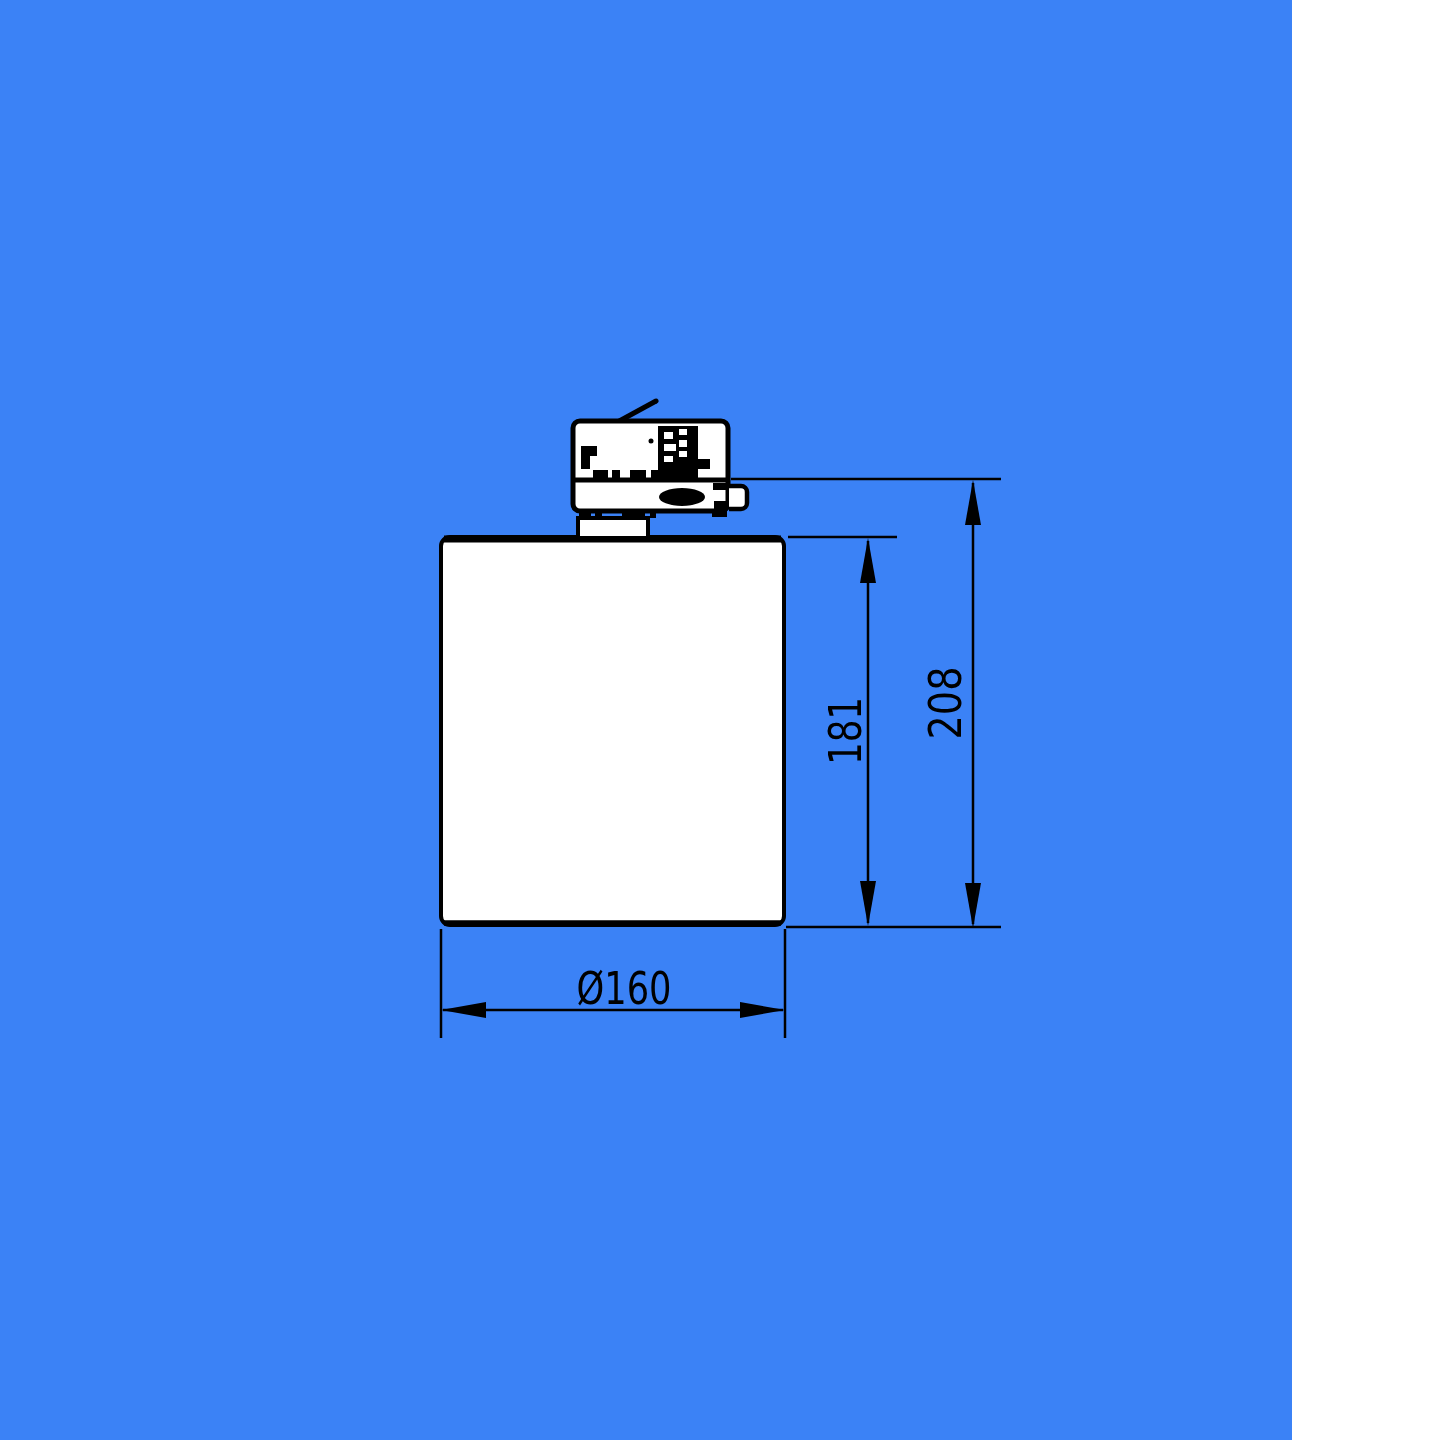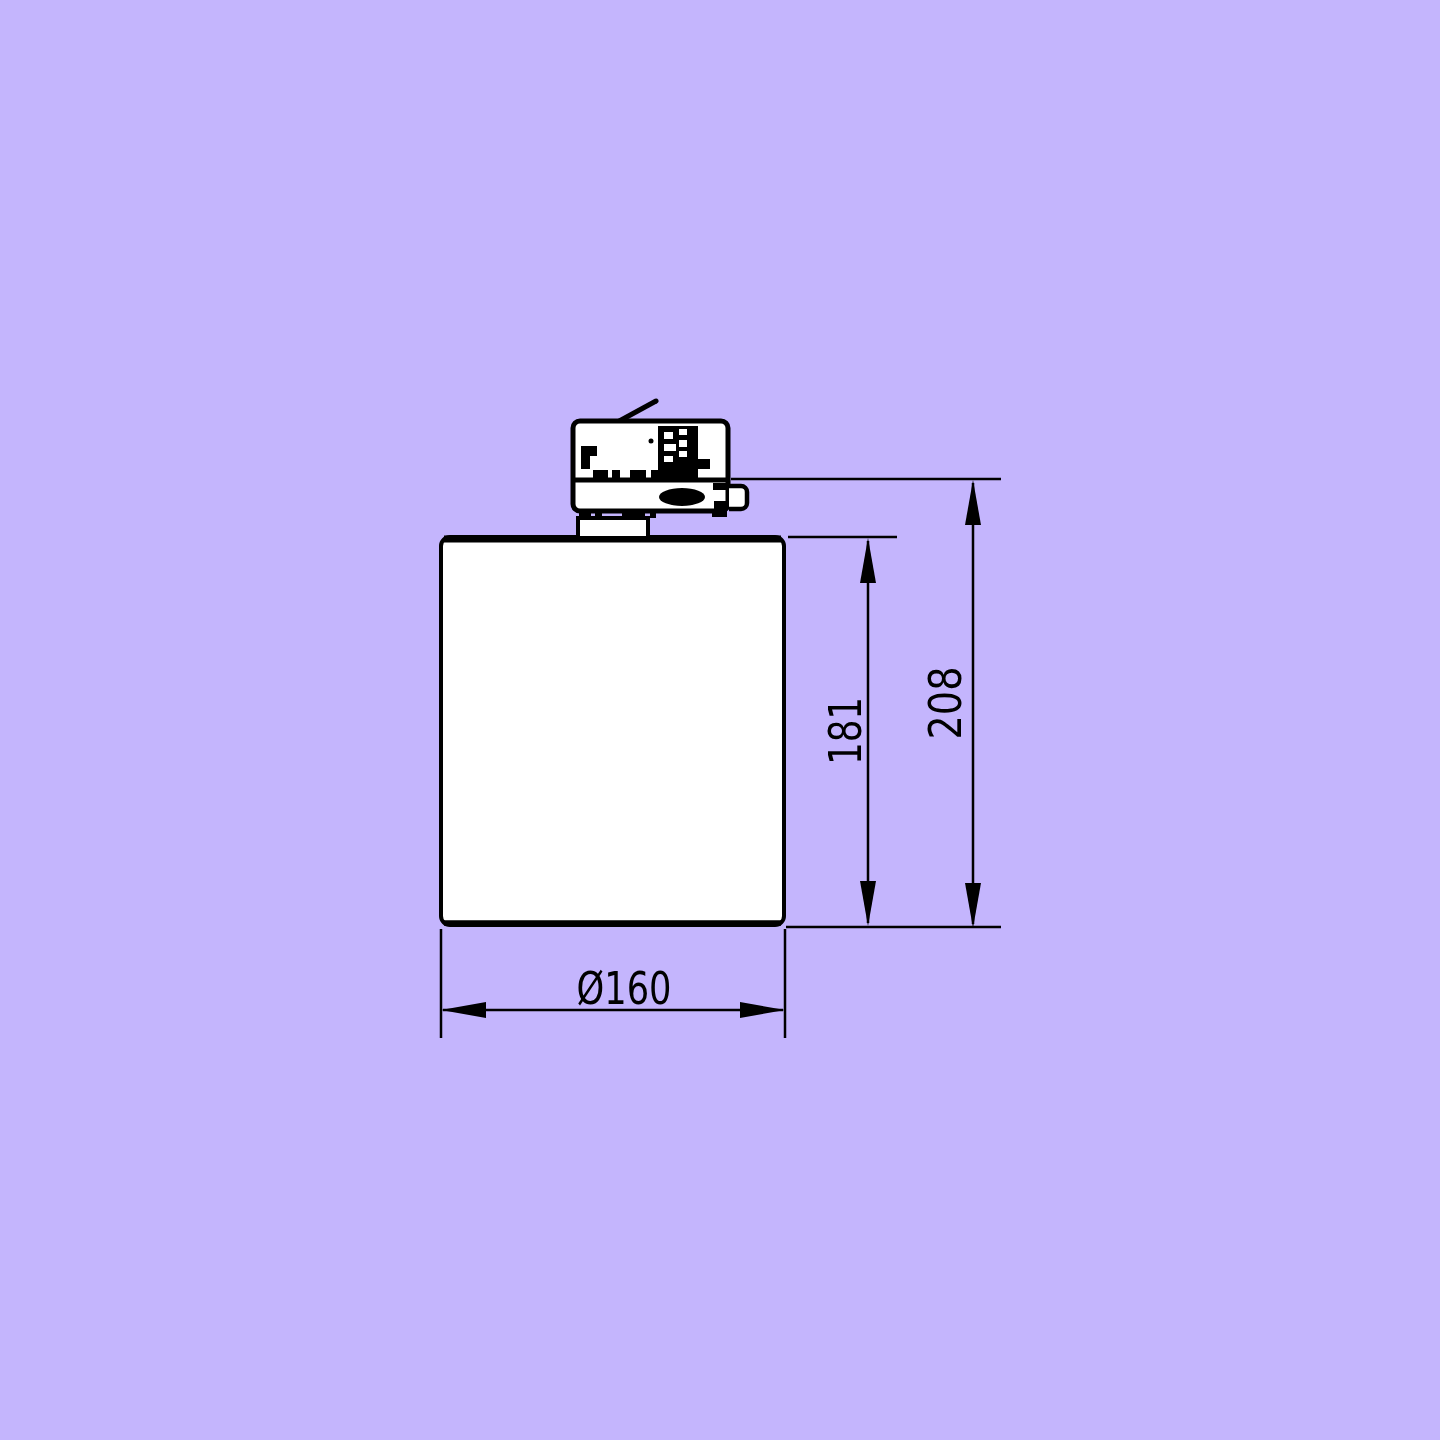--- a/index.html
+++ b/index.html
@@ -2,23 +2,23 @@
 <html><head>
 <meta charset="utf-8">
 <style>
   html, body {
     margin: 0;
     padding: 0;
     background: #ffffff;
   }
   .canvas {
     position: relative;
-    width: 1440px;
+    width: 1292px;
     height: 1440px;
-    background: #c4b5fd;
+    background: #3b82f6;
     overflow: hidden;
   }
   svg.drawing {
     position: absolute;
     left: 0;
     top: 0;
     width: 1440px;
     height: 1440px;
   }
   .dim-text {

